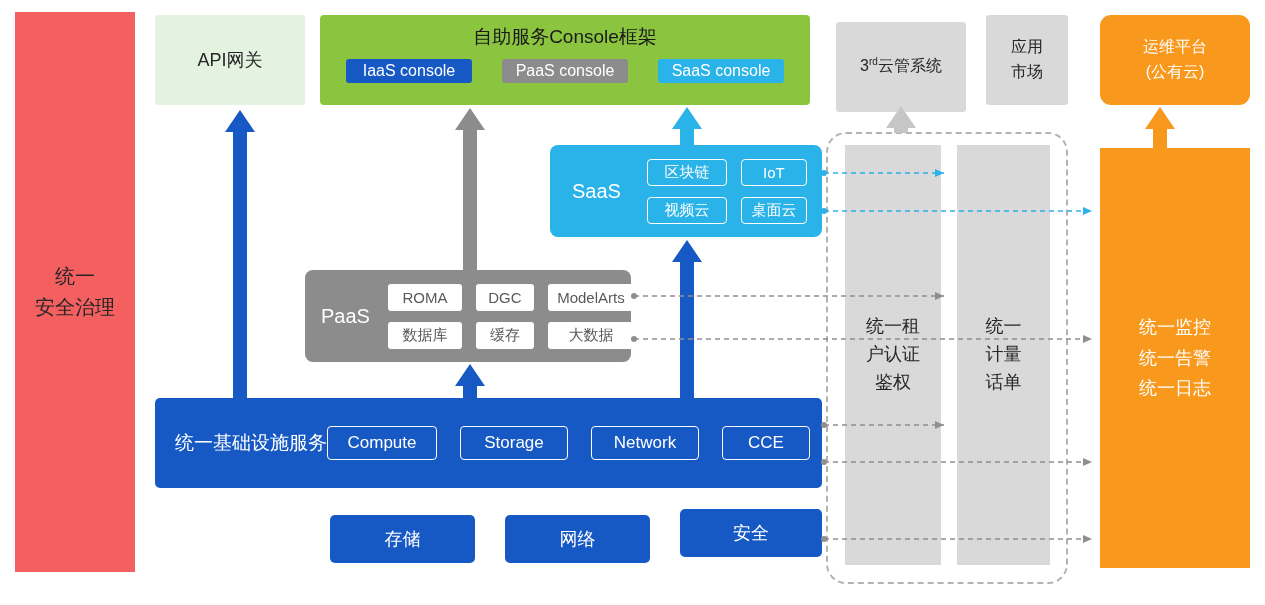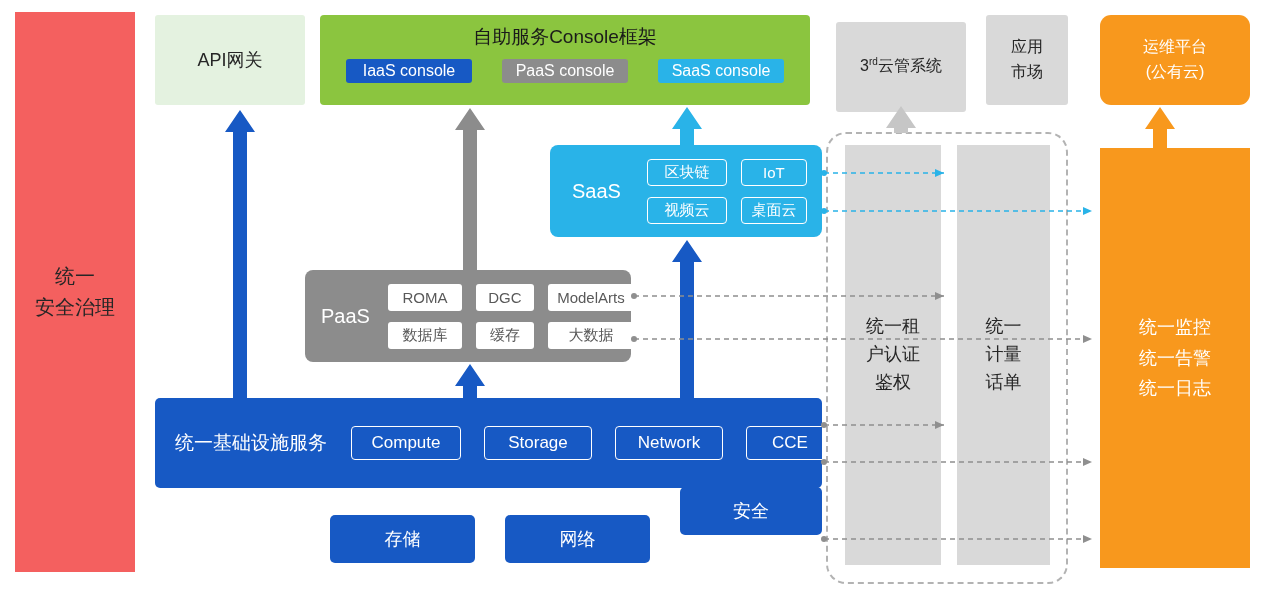--- a/index.html
+++ b/index.html
@@ -32,21 +32,21 @@
   .saas-box{background:var(--cyan);border-radius:8px;justify-content:flex-start;padding-left:22px;gap:26px;}
   .paas-box{background:var(--gray);border-radius:8px;justify-content:flex-start;padding-left:16px;gap:18px;}
   .layer-label{color:var(--white);font-size:20px;}
   .chip-grid{display:grid;gap:11px 14px;}
   .cols2{grid-template-columns:80px 66px;}
   .cols3{grid-template-columns:74px 58px 86px;}
   .chip{height:27px;display:flex;align-items:center;justify-content:center;font-size:15px;border-radius:4px;}
   .chip.outline{border:1.5px solid var(--white);color:var(--white);}
   .chip.solid{background:var(--white);color:#595959;border-radius:3px;}
 
-  .infra-box{background:var(--blue);border-radius:5px;justify-content:flex-start;padding-left:20px;gap:24px;}
+  .infra-box{background:var(--blue);border-radius:5px;justify-content:flex-start;padding-left:20px;}
   .infra-label{color:var(--white);font-size:19px;white-space:nowrap;}
   .infra-chips{display:flex;gap:23px;}
   .infra-chips .chip{height:34px;font-size:17px;padding:0 14px;}
   .chip.w110{min-width:110px;} .chip.w108{min-width:108px;} .chip.w88{min-width:88px;}
 
   .dashed-container{position:absolute;border:2px dashed var(--dashedBorder);border-radius:20px;background:transparent;}
 
   sup{font-size:10px;vertical-align:super;}
   .overlay{position:absolute;left:0;top:0;pointer-events:none;}
   .dash{fill:none;stroke-width:1.6;stroke-dasharray:5,4;}
@@ -127,21 +127,21 @@
       <div class="chip outline w88">CCE</div>
     </div>
   </div>
 
   <div class="box blue-box" style="left:505px;top:515px;width:145px;height:48px;">
     <span>网络</span>
   </div>
   <div class="box blue-box" style="left:330px;top:515px;width:145px;height:48px;">
     <span>存储</span>
   </div>
-  <div class="box blue-box" style="left:680px;top:487px;width:142px;height:48px;">
+  <div class="box blue-box" style="left:680px;top:509px;width:142px;height:48px;">
     <span>安全</span>
   </div>
 
   <div class="dashed-container" style="left:826px;top:132px;width:242px;height:452px;"></div>
 
   <div class="box gray-bar" style="left:845px;top:145px;width:96px;height:420px;">
     <div class="lines t-dark">
       <span>统一租</span>
       <span>户认证</span>
       <span>鉴权</span>

